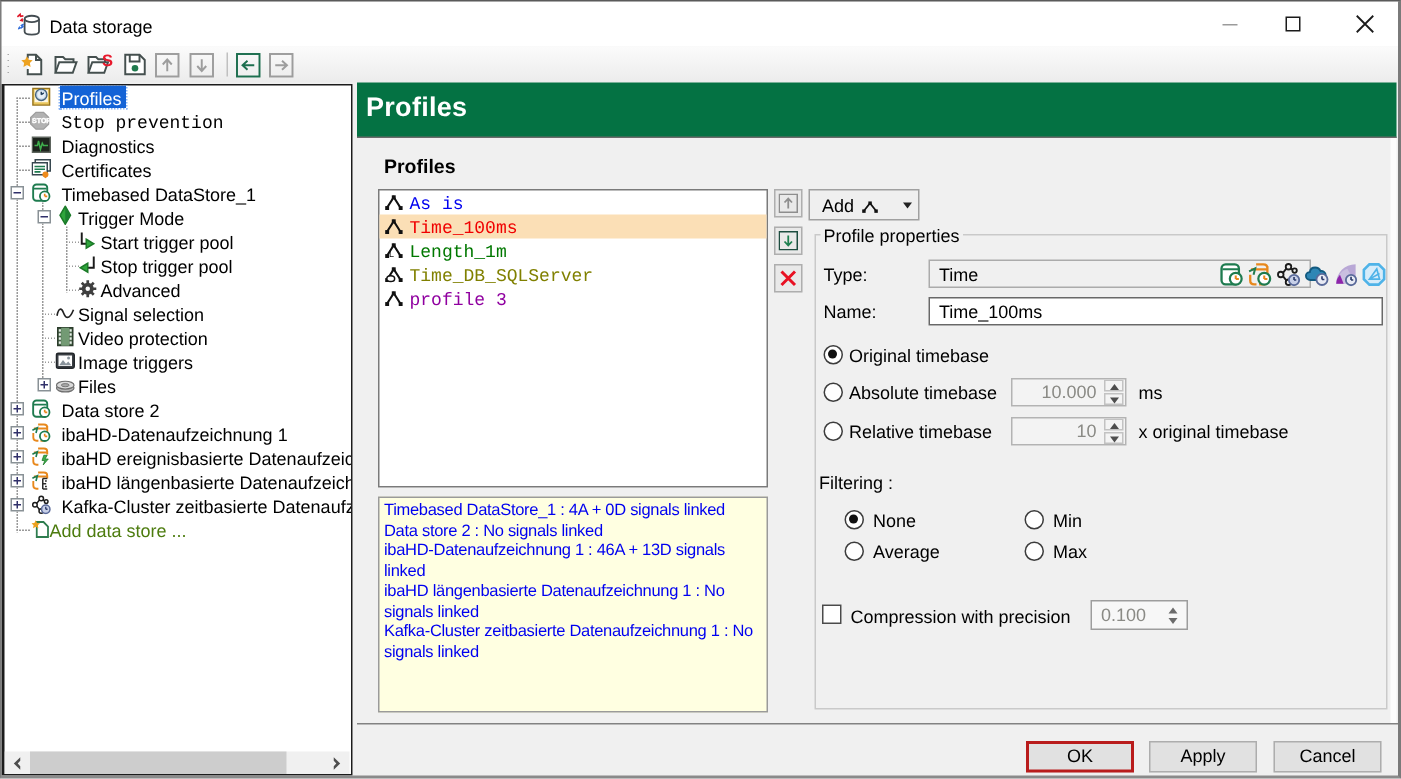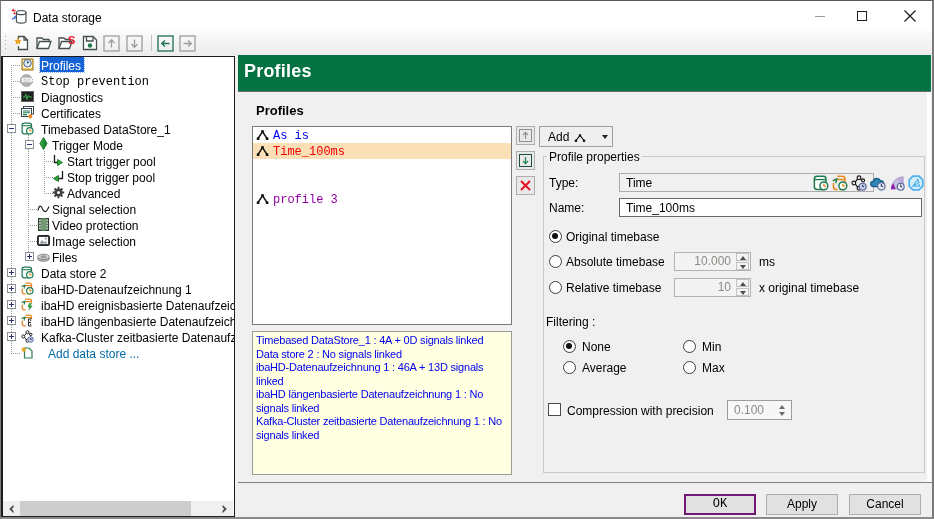--- a/index.html
+++ b/index.html
@@ -236,21 +236,21 @@
         </svg>
         <span class="abs" style="left:49px; top:1px;">Video protection</span>
       </div>
     <div class="trow" style="left:0; top:176px;">
         <svg class="ticon" style="left:34px; top:1px;" viewBox="0 0 13 13">
           <rect x="0.5" y="1.5" width="12" height="10" rx="1.5" fill="#3a3f44" stroke="#23272b"></rect>
           <rect x="2" y="3" width="9" height="7" fill="#fdfdfd"></rect>
           <path d="M2.5 9.5 L5 6 L7 8.5 L8.5 7 L10.5 9.5 Z" fill="#8a949c"></path>
           <circle cx="8.7" cy="4.6" r="1" fill="#8a949c"></circle>
         </svg>
-        <span class="abs" style="left:49px; top:1px;">Image selection</span>
+        <span class="abs" style="left:49px; top:1px;">Image triggers</span>
       </div>
     <div class="trow" style="left:0; top:192px;">
         <div class="texp plus" style="left:22px; top:3px;"></div>
         <svg class="ticon" style="left:34px; top:2px;" width="16" height="11" viewBox="0 0 16 11">
           <ellipse cx="8" cy="7" rx="7.2" ry="3.2" fill="#b9b9b9" stroke="#6e6e6e"></ellipse>
           <ellipse cx="8" cy="4.6" rx="7.2" ry="3.2" fill="#dadada" stroke="#6e6e6e"></ellipse>
           <ellipse cx="8" cy="4.6" rx="3.2" ry="1.3" fill="#a8a8a8" stroke="#6e6e6e" stroke-width=".7"></ellipse>
         </svg>
         <span class="abs" style="left:49px; top:1px;">Files</span>
       </div>
@@ -306,21 +306,21 @@
           <circle cx="9.5" cy="9.5" r="2.8" fill="#c8d0e8" stroke="#5a6a9a"></circle>
           <path d="M9.5 9.5 V7.9 M9.5 9.5 H10.7" stroke="#2b3b6b" stroke-width=".9"></path>
         </svg>
         <span class="abs" style="left:38px; top:1px;">Kafka-Cluster zeitbasierte Datenaufzeich</span>
       </div>
     <div class="trow" style="left:0; top:288px;">
         <svg class="ticon" style="left:18px; top:1px;" viewBox="0 0 13 13">
           <path d="M3.5 2 H8 L11 5 V12 H3.5 Z" fill="#fff" stroke="#2e7d4f" stroke-width="1.2"></path>
           <path d="M2.8 0.8 l.9 1.8 2 .2 -1.5 1.4 .4 2 -1.8 -1 -1.8 1 .4 -2 -1.5 -1.4 2 -.2 z" fill="#eda220"></path>
         </svg>
-        <span class="abs" style="left:45px; top:1px; color:#0369a1;">Add data store ...</span>
+        <span class="abs" style="left:30px; top:1px; color:#4d7c0f;">Add data store ...</span>
       </div>
     <div id="hscroll">
       <svg class="abs" style="left:4px; top:3px;" width="10" height="10" viewBox="0 0 10 10">
           <path d="M6.5 0.8 L2.2 5 L6.5 9.2 L6.5 6.8 L4.8 5 L6.5 3.2 Z" fill="#4e4e4e"></path>
         </svg>
       <div class="thumb"></div>
       <svg class="abs" style="right:4px; top:3px;" width="10" height="10" viewBox="0 0 10 10">
           <path d="M3.5 0.8 L7.8 5 L3.5 9.2 L3.5 6.8 L5.2 5 L3.5 3.2 Z" fill="#4e4e4e"></path>
         </svg>
     </div>
@@ -345,20 +345,40 @@
     <div class="lsel" style="top:16px;"></div>
     <div class="litem" style="top:16px;">
         <svg class="abs" style="left:3px; top:2px;" width="15" height="12" viewBox="0 0 15 12">
           <path d="M2 9.5 L6.5 2.5 L11 9.5" fill="none" stroke="#111" stroke-width="1.4"></path>
           <rect x="0.8" y="8.4" width="2.6" height="2.6" fill="#111"></rect>
           <rect x="5.2" y="1.2" width="2.6" height="2.6" fill="#111"></rect>
           <rect x="9.8" y="8.4" width="2.6" height="2.6" fill="#111"></rect>
         </svg>
         <span class="txt" style="color:#f00000;">Time_100ms</span>
       </div>
+    <div class="litem" style="top:32px;">
+        <svg class="abs" style="left:3px; top:2px;" width="15" height="12" viewBox="0 0 15 12">
+          <path d="M2 9.5 L6.5 2.5 L11 9.5" fill="none" stroke="#111" stroke-width="1.4"></path>
+          <rect x="0.8" y="8.4" width="2.6" height="2.6" fill="#111"></rect>
+          <rect x="5.2" y="1.2" width="2.6" height="2.6" fill="#111"></rect>
+          <rect x="9.8" y="8.4" width="2.6" height="2.6" fill="#111"></rect>
+          <text x="3.4" y="10.4" font-size="6" fill="#111" font-family="Liberation Sans">L</text>
+        </svg>
+        <span class="txt" style="color:#007800;">Length_1m</span>
+      </div>
+    <div class="litem" style="top:48px;">
+        <svg class="abs" style="left:3px; top:2px;" width="15" height="12" viewBox="0 0 15 12">
+          <path d="M2 9.5 L6.5 2.5 L11 9.5" fill="none" stroke="#111" stroke-width="1.4"></path>
+          <rect x="0.8" y="8.4" width="2.6" height="2.6" fill="#111"></rect>
+          <rect x="5.2" y="1.2" width="2.6" height="2.6" fill="#111"></rect>
+          <rect x="9.8" y="8.4" width="2.6" height="2.6" fill="#111"></rect>
+          <ellipse cx="4.5" cy="8.8" rx="2.6" ry="1.9" fill="#fff" stroke="#111"></ellipse>
+        </svg>
+        <span class="txt" style="color:#808000;">Time_DB_SQLServer</span>
+      </div>
     <div class="litem" style="top:64px;">
         <svg class="abs" style="left:3px; top:2px;" width="15" height="12" viewBox="0 0 15 12">
           <path d="M2 9.5 L6.5 2.5 L11 9.5" fill="none" stroke="#111" stroke-width="1.4"></path>
           <rect x="0.8" y="8.4" width="2.6" height="2.6" fill="#111"></rect>
           <rect x="5.2" y="1.2" width="2.6" height="2.6" fill="#111"></rect>
           <rect x="9.8" y="8.4" width="2.6" height="2.6" fill="#111"></rect>
         </svg>
         <span class="txt" style="color:#9000a0;">profile 3</span>
       </div>
   </div>
@@ -473,16 +493,16 @@
     <div class="radio" style="left:683px; top:361px;"></div>
     <div class="lbl" style="left:702px; top:361px;">Max</div>
     <div class="cbox" style="left:548px; top:403px;"></div>
     <div class="lbl" style="left:567px; top:404px;">Compression with precision</div>
     <div class="spin" style="left:727px; top:400px; width:65px; height:20px; background:#f7f7f7; border-color:#9d9d9d;">
         <span class="val" style="left:6px; line-height:18px;">0.100</span>
         <div class="abs" style="right:6px; top:4px; width:0; height:0; border-left:3.5px solid transparent; border-right:3.5px solid transparent; border-bottom:4.5px solid #6b6b6b;"></div>
         <div class="abs" style="right:6px; top:11px; width:0; height:0; border-left:3.5px solid transparent; border-right:3.5px solid transparent; border-top:4.5px solid #6b6b6b;"></div>
       </div>
   </div>
-  <div class="btn" style="left:684px; border:2px solid #701a75; line-height:17px;font-family:Liberation Mono, monospace;">OK</div>
+  <div class="btn" style="left:684px; border:2px solid #b91c1c; line-height:17px;">OK</div>
   <div class="btn" style="left:766px;">Apply</div>
   <div class="btn" style="left:849px;">Cancel</div>
 </div>
 
 </body></html>

